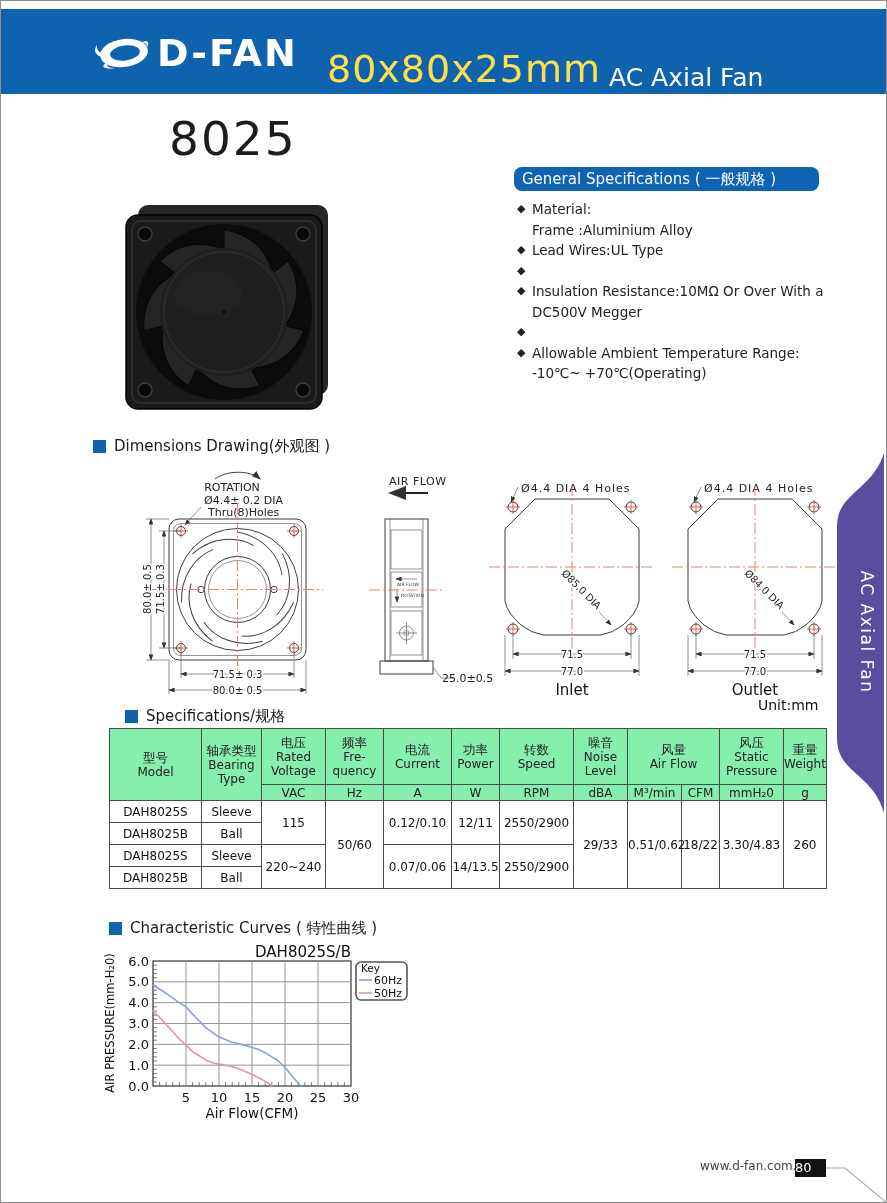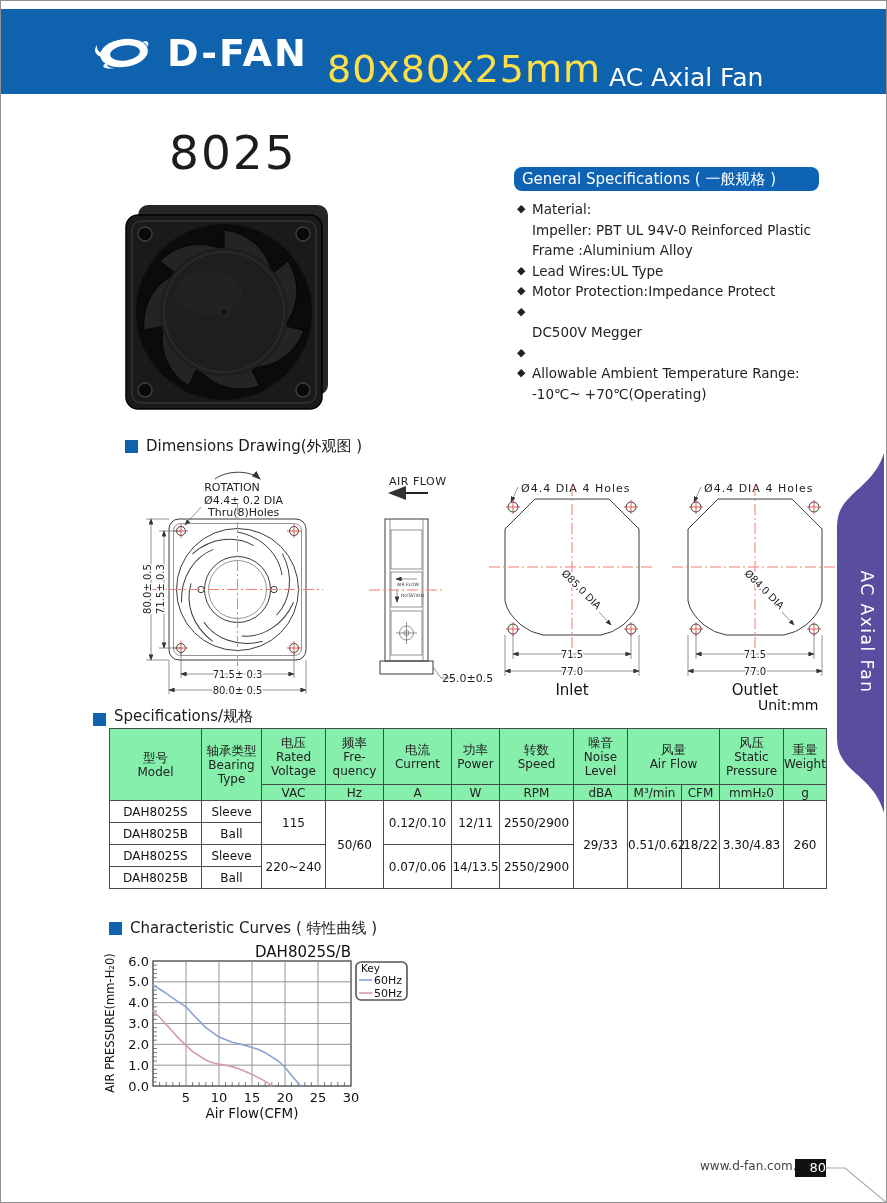--- a/index.html
+++ b/index.html
@@ -4,37 +4,37 @@
 <style>
   html,body{margin:0;padding:0;background:#e8e8e8;}
   .page{
     position:relative;width:887px;height:1203px;background:#ffffff;
     border:1px solid #8f8f8f;box-sizing:border-box;overflow:hidden;
     font-family:"DejaVu Sans","Liberation Sans",sans-serif;color:#222;
   }
   
   .banner{position:absolute;left:0;top:8px;width:100%;height:85px;background:#0f62ae;}
   .banner .logo-wrap{position:absolute;left:92px;top:18px;width:250px;height:52px;display:flex;align-items:center;}
-  .logo-text{color:#fff;font-size:38px;font-weight:bold;letter-spacing:2px;margin-left:16px;}
+  .logo-text{color:#fff;font-size:38px;font-weight:bold;letter-spacing:2px;margin-left:6px;}
   .banner-size{position:absolute;left:326px;top:38px;color:#fde047;font-size:38px;letter-spacing:1px;}
   .banner-sub{position:absolute;left:608px;top:54px;color:#fff;font-size:25px;}
   
-  .model-heading{position:absolute;left:168px;top:124px;font-size:47px;color:#1c1c1c;letter-spacing:2px;}
+  .model-heading{position:absolute;left:168px;top:110px;font-size:47px;color:#1c1c1c;letter-spacing:2px;}
   .product-photo{position:absolute;left:115px;top:196px;}
   
   .gs-header{position:absolute;left:513px;top:166px;width:305px;height:24px;background:#0e63b5;
     color:#fff;font-size:15px;line-height:24px;padding-left:8px;box-sizing:border-box;border-radius:8px;}
   .gs-list{position:absolute;left:516px;top:198px;width:330px;font-size:13.5px;line-height:20.5px;color:#222;}
   .gs-line{display:flex;}
   .gs-bullet{width:15px;flex:0 0 15px;font-size:11px;line-height:20.5px;color:#222;}
   
   .sec-title{position:absolute;font-size:15px;color:#1a1a1a;display:flex;align-items:center;}
   .sec-sq{width:13px;height:13px;background:#0f62ae;margin-right:8px;flex:0 0 13px;}
-  #t-dim{left:124px;top:436px;justify-content:flex-end;}
-  #t-spec{left:92px;top:706px;align-items:flex-end;}
+  #t-dim{left:92px;top:436px;justify-content:flex-end;}
+  #t-spec{left:124px;top:706px;}
   #t-curve{left:108px;top:918px;justify-content:flex-end;}
   
   .draw-svg{position:absolute;left:95px;top:450px;}
   .chart-svg{position:absolute;left:95px;top:938px;}
   .tab-svg{position:absolute;left:830px;top:445px;}
   svg text{font-family:"DejaVu Sans","Liberation Sans",sans-serif;}
   .dln{stroke:#3c3c3c;stroke-width:1;fill:none;}
   .dln-thin{stroke:#666;stroke-width:0.7;fill:none;}
   .cl{stroke:#ef7f72;stroke-width:1;fill:none;stroke-dasharray:11 3 2 3;}
   .redc{stroke:#e04a3e;stroke-width:0.9;}
@@ -45,21 +45,21 @@
   .spec-table{position:absolute;left:108px;top:727px;border-collapse:collapse;table-layout:fixed;width:717px;}
   .spec-table th,.spec-table td{border:1px solid #4a4a4a;text-align:center;vertical-align:middle;padding:0;}
   .spec-table thead th{background:#86efac;font-weight:normal;font-size:12px;color:#222;}
   .spec-table .zh{font-size:12.5px;line-height:15px;}
   .spec-table .en{font-size:12px;line-height:14px;}
   .hdr-row{height:56px;} .unit-row{height:16px;}
   .spec-table tbody td{font-size:12px;height:21px;color:#111;background:#fff;}
   
   .footer-site{position:absolute;left:699px;top:1158px;font-size:12px;color:#444;}
   .page-box{position:absolute;left:794px;top:1158px;width:31px;height:18px;background:#111;
-    color:#fff;font-size:13px;text-align:right;line-height:18px;}
+    color:#fff;font-size:13px;text-align:left;line-height:18px;}
   .foot-svg{position:absolute;left:825px;top:1156px;}
 </style>
 </head>
 <body>
 
 <div class="page">
 
   <div class="banner">
     <div class="logo-wrap">
       <svg width="58" height="46" viewBox="0 0 58 46">
@@ -104,36 +104,35 @@
   </svg>
 
   <div class="gs-header">General Specifications ( 一般规格 )</div>
   <div class="gs-list">
     <div class="gs-line">
         <span class="gs-bullet">◆</span>
         <span>Material:</span>
       </div>
     <div class="gs-line">
         <span class="gs-bullet"></span>
-        <span>Impeller: PBT UL 94V-0 Reinforced Plastic</span>
       </div>
     <div class="gs-line">
         <span class="gs-bullet"></span>
         <span>Frame :Aluminium Alloy</span>
       </div>
     <div class="gs-line">
         <span class="gs-bullet">◆</span>
         <span>Lead Wires:UL Type</span>
       </div>
     <div class="gs-line">
         <span class="gs-bullet">◆</span>
-        <span>Motor Protection:Impedance Protect</span>
       </div>
     <div class="gs-line">
         <span class="gs-bullet">◆</span>
+        <span>Insulation Resistance:10MΩ Or Over With a</span>
       </div>
     <div class="gs-line">
         <span class="gs-bullet"></span>
         <span>DC500V Megger</span>
       </div>
     <div class="gs-line">
         <span class="gs-bullet">◆</span>
       </div>
     <div class="gs-line">
         <span class="gs-bullet">◆</span>

